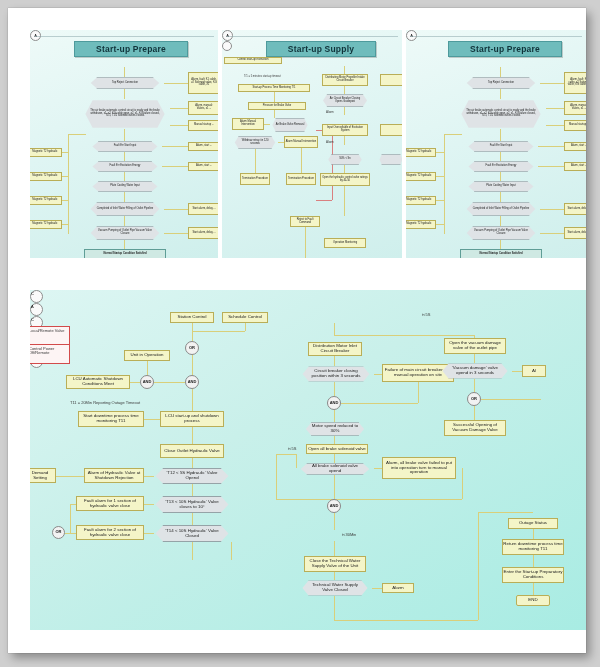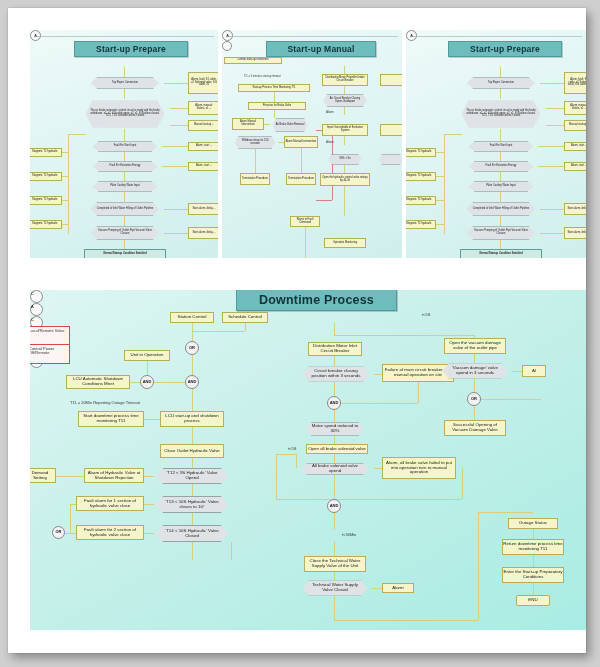--- a/index.html
+++ b/index.html
@@ -140,21 +140,21 @@
     <div class="lnV" style="left:38px;top:104px;height:100px;"></div>
     <div class="lnH" style="left:32px;top:122px;width:6px;"></div>
     <div class="lnH" style="left:32px;top:146px;width:6px;"></div>
     <div class="lnH" style="left:32px;top:170px;width:6px;"></div>
     <div class="lnH" style="left:32px;top:194px;width:6px;"></div>
     <div class="lnH" style="left:38px;top:104px;width:18px;"></div>
   </div>
 
   <div class="panel top" style="left:214px;top:22px;width:180px;height:228px;">
     <div class="rule" style="left:4px;top:6px;width:172px;"></div>
-    <div class="ptitle small" style="left:44px;top:11px;width:92px;">Start-up Manual</div>
+    <div class="ptitle small" style="left:44px;top:11px;width:92px;">Start-up Supply</div>
 
     <div class="node proc tiny" style="left:2px;top:27px;width:58px;height:7px;">Control Start-up Instruction</div>
 
     <div class="conn t4" style="left:118px;top:27px;width:9px;height:9px;display:flex;align-items:center;justify-content:center;">A</div>
 
     <div class="lbl tiny" style="left:22px;top:45px;">T/1 = 5 minutes start-up timeout</div>
     <div class="node proc tiny" style="left:16px;top:54px;width:72px;height:8px;">Start-up Process Time Monitoring T/1</div>
     <div class="lnV" style="left:52px;top:62px;height:10px;"></div>
     <div class="node proc tiny" style="left:26px;top:72px;width:58px;height:8px;">Pressure for Brake Valve</div>
     <div class="lnV" style="left:52px;top:80px;height:8px;"></div>
@@ -253,21 +253,20 @@
     <div class="lnV" style="left:38px;top:104px;height:100px;"></div>
     <div class="lnH" style="left:30px;top:122px;width:8px;"></div>
     <div class="lnH" style="left:30px;top:146px;width:8px;"></div>
     <div class="lnH" style="left:30px;top:170px;width:8px;"></div>
     <div class="lnH" style="left:30px;top:194px;width:8px;"></div>
     <div class="lnH" style="left:38px;top:104px;width:18px;"></div>
   </div>
 
   <div class="panel bottom" style="left:22px;top:282px;width:556px;height:340px;">
 
-    <div class="ptitle big" style="left:206px;top:-1px;width:135px;">Downtime Process</div>
 
     <div class="redbox" style="position:absolute;left:-4px;top:36px;width:42px;height:36px;">
       <div class="lbl t4" style="left:2px;top:2px;width:38px;white-space:normal;line-height:1.05;">Local/Remote Valve</div>
       <div style="position:absolute;left:0;top:17px;width:42px;height:1px;background:#d24a4a;"></div>
       <div class="lbl t4" style="left:2px;top:20px;width:38px;white-space:normal;line-height:1.05;">Control Power Off/Remote</div>
     </div>
 
     <div class="node proc t45" style="left:140px;top:22px;width:44px;height:11px;">Station Control</div>
     <div class="node proc t45" style="left:192px;top:22px;width:46px;height:11px;">Schedule Control</div>
     <div class="lnV" style="left:162px;top:33px;height:18px;"></div>

